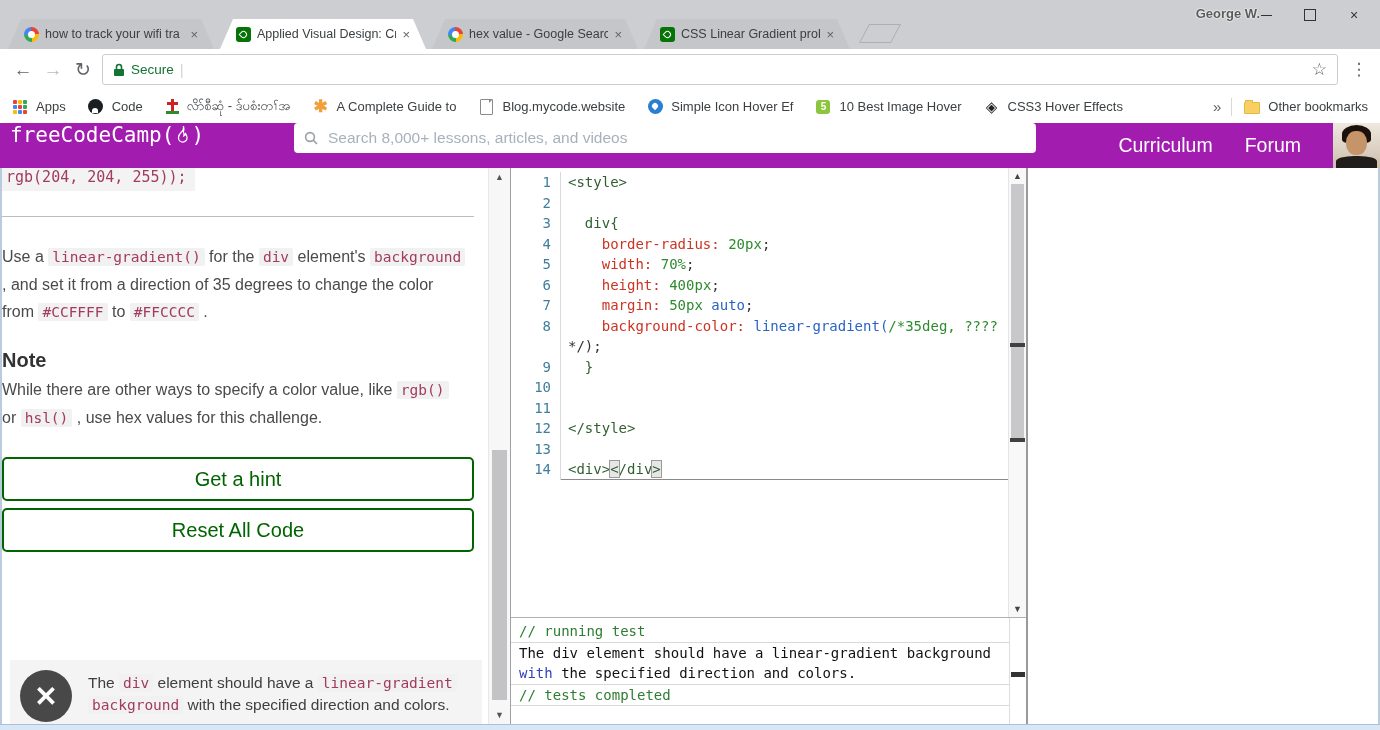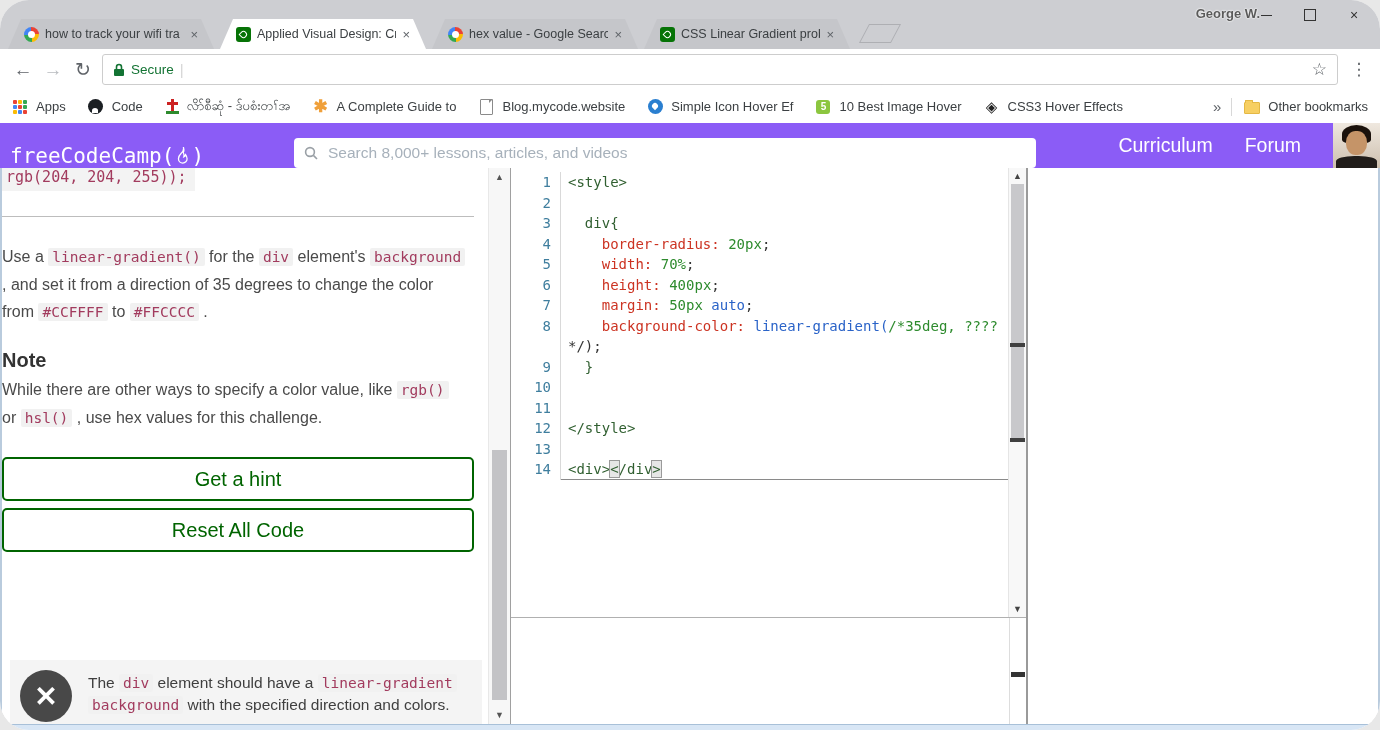--- a/index.html
+++ b/index.html
@@ -1,17 +1,17 @@
 <!DOCTYPE html>
 <html><head>
 <meta charset="utf-8">
 <style>
   html,body{margin:0;padding:0;background:#e8e8e8;}
   .win{width:1380px;height:730px;overflow:hidden;position:relative;background:#fff;
-       font-family:"Liberation Sans",sans-serif;border-radius:29px;}
+       font-family:"Liberation Sans",sans-serif;}
   
   .titlebar{height:49px;background:#cdced2;position:relative;}
   .user-label{position:absolute;right:120px;top:6px;font-size:13px;color:#5a5a5a;
               text-shadow:0 0 2px #fff,0 0 2px #fff;font-weight:bold;}
   .win-controls{position:absolute;right:4px;top:2px;display:flex;}
   .wc{width:44px;height:26px;display:flex;align-items:center;justify-content:center;
       color:#333;font-size:14px;}
   .wc .maxbox{width:10px;height:10px;border:1px solid #333;}
   .wc .minbar{width:11px;height:0;border-top:1px solid #333;}
   .tabs{position:absolute;left:8px;bottom:0;height:30px;display:flex;align-items:flex-end;}
@@ -64,21 +64,21 @@
   .ico-drop::after{content:"";position:absolute;left:5px;top:4px;width:6px;height:6px;background:#fff;
                    border-radius:0 50% 50% 50%;transform:rotate(-135deg);}
   .ico-html5{width:14px;height:14px;border-radius:3px;background:#8cc63f;color:#fff;font-size:10px;
              font-weight:bold;display:flex;align-items:center;justify-content:center;}
   .ico-diamond{color:#222;font-size:15px;line-height:1;}
   .bm-overflow{margin-left:auto;color:#5f6368;font-size:15px;margin-right:10px;}
   .bm-sep{width:1px;height:18px;background:#d8d8d8;margin-right:12px;}
   .ico-folder{width:14px;height:10px;background:#f7cf62;border:1px solid #e4b845;border-radius:1px;position:relative;margin-top:3px;}
   .ico-folder::before{content:"";position:absolute;left:0;top:-3px;width:6px;height:2px;background:#f7cf62;border:1px solid #e4b845;border-bottom:none;border-radius:1px 1px 0 0;}
   
-  .fcc{height:45px;background:#8b5cf6;display:flex;align-items:flex-end;padding:0 0 0 10px;}
+  .fcc{height:45px;background:#a21caf;display:flex;align-items:flex-start;padding:0 0 0 10px;}
   .fcc-logo{color:#fff;font-family:"DejaVu Sans Mono",monospace;font-size:21px;display:flex;align-items:center;flex:none;}
   .fcc-logo svg{margin:0 1px;}
   .fcc-search{margin-left:90px;width:722px;height:30px;border-radius:4px;border:none;background:#fff;
               display:flex;align-items:center;padding:0 10px;flex:none;}
   .fcc-search input{border:none;outline:none;flex:1;font-size:15.5px;color:#333;margin-left:8px;
                     font-family:"Liberation Sans",sans-serif;background:transparent;}
   .fcc-search input::placeholder{color:#a7b1bb;}
   .fcc-nav{display:flex;align-items:center;margin-left:auto;}
   .fcc-link{color:#fff;font-size:19.5px;margin-right:32px;}
   .avatar{width:47px;height:45px;background:linear-gradient(#efe8df,#cdbfae);position:relative;overflow:hidden;flex:none;}
@@ -390,20 +390,26 @@
           </div>
         <div class="ed-scrollbar">
           <span class="arr" style="top:3px;">▲</span>
           <span class="ed-thumb"></span>
           <span class="ed-dash" style="top:175px;"></span>
           <span class="ed-dash" style="top:270px;"></span>
           <span class="arr" style="bottom:3px;">▼</span>
         </div>
       </div>
       <div class="console">
+        <div class="console-rows">
+            <div class="krow"><span class="g">// running test</span></div>
+            <div class="krow bt"><span>The div element should have a linear-gradient background</span></div>
+            <div class="krow bb"><span class="k">with</span><span> the specified direction and colors.</span></div>
+            <div class="krow bb"><span class="g">// tests completed</span></div>
+          </div>
         <div class="cs-scrollbar">
           <span class="cs-dash"></span>
         </div>
       </div>
     </div>
 
     <div class="preview"></div>
   </div>
 
   <div class="win-bottom"></div>

